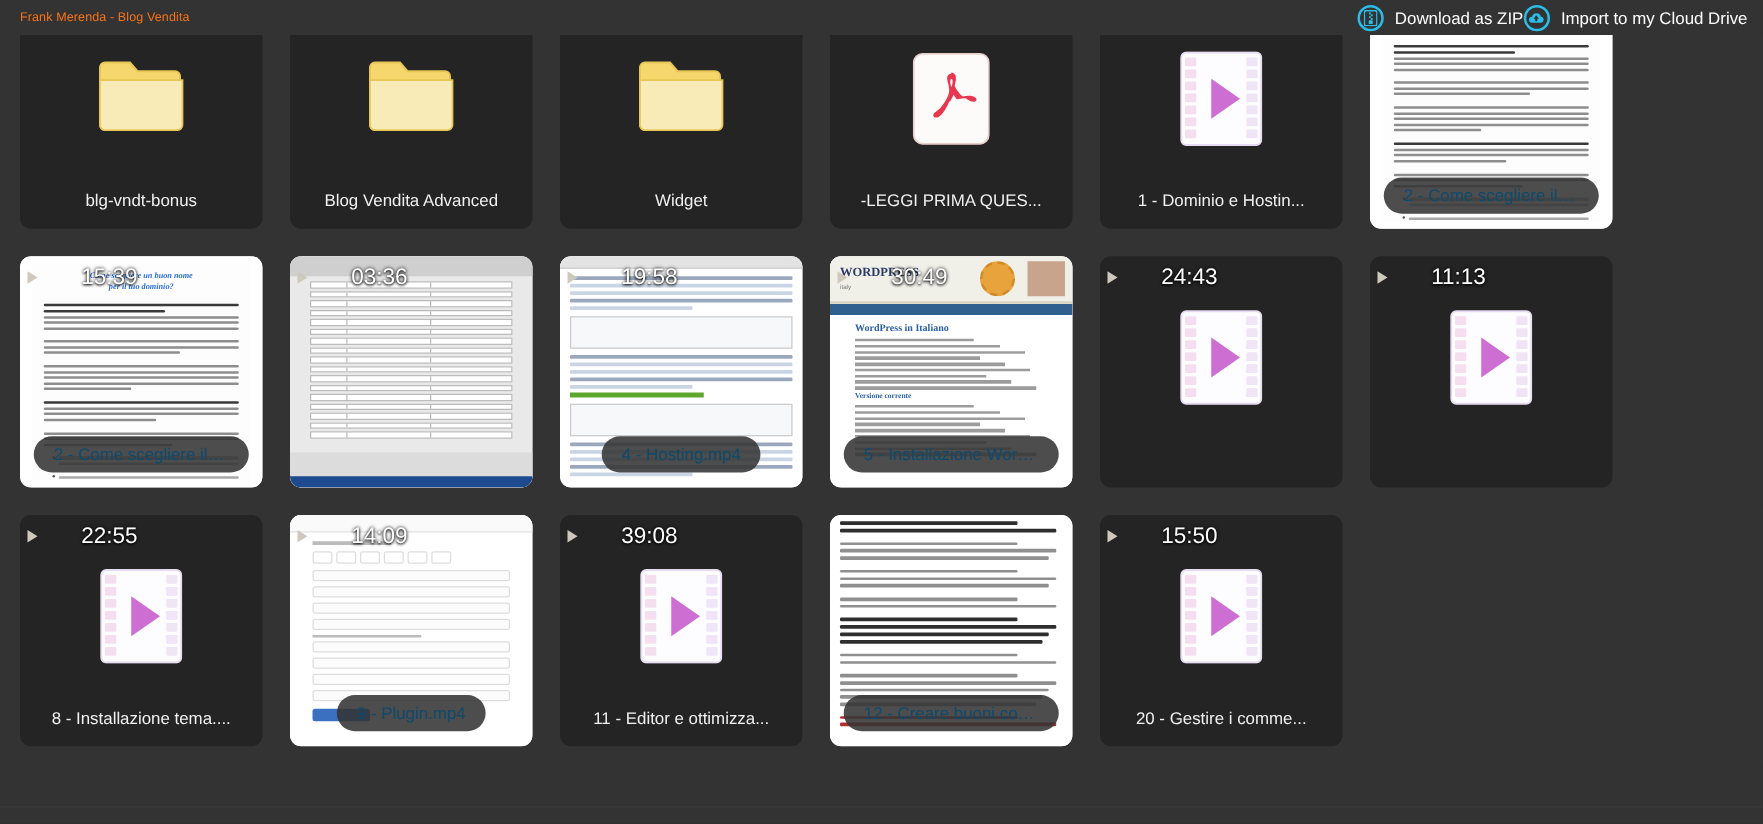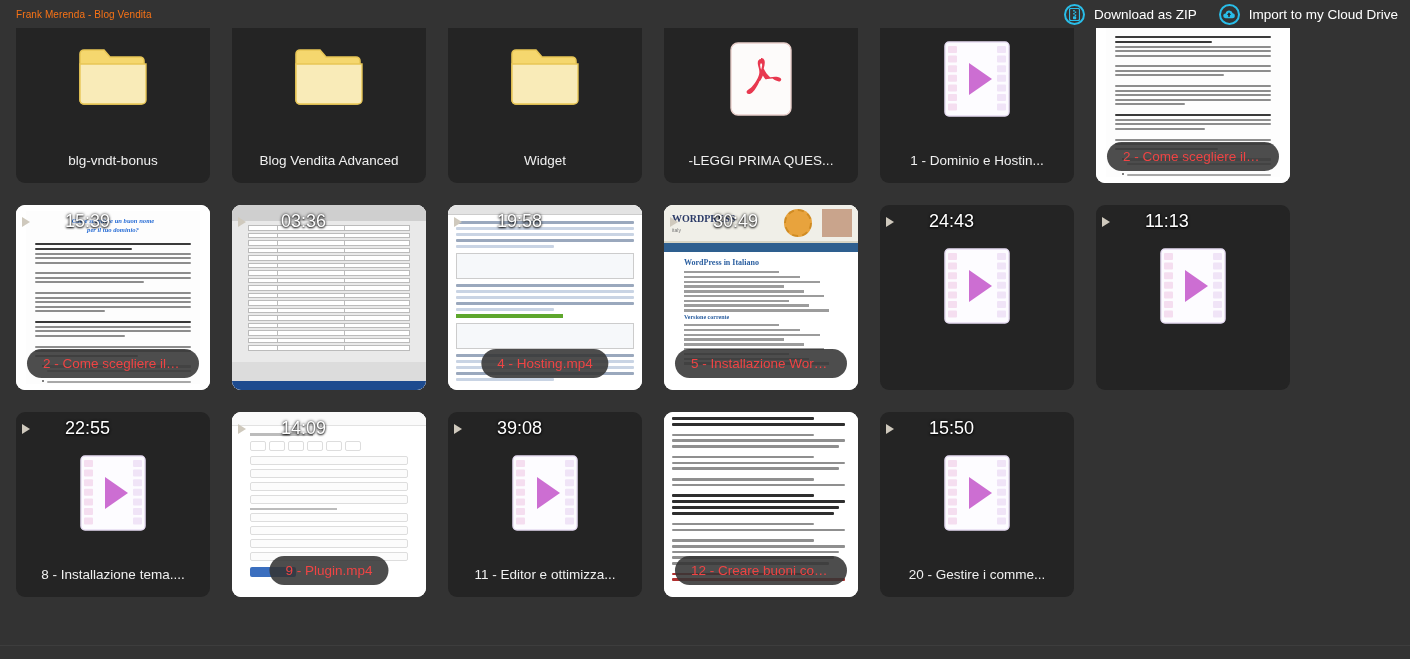--- a/index.html
+++ b/index.html
@@ -22,21 +22,20 @@
   .topbar-title {
     color: #f97316;
     font-size: 10px;
     letter-spacing: .1px;
     white-space: nowrap;
   }
   .topbar-actions {
     margin-left: auto;
     display: flex;
     align-items: center;
-    gap: 22px;
   }
   .topbar-action {
     display: flex;
     align-items: center;
     gap: 9px;
     cursor: pointer;
     user-select: none;
   }
   .topbar-action-label {
     color: #ffffff;
@@ -189,21 +188,21 @@
   .tx-gap { height: 5px; }
 
   
   .pill {
     position: absolute;
     left: 50%;
     transform: translateX(-50%);
     bottom: 12px;
     max-width: 172px;
     background: rgba(52,52,52,.88);
-    color: #ef4444;
+    color: #0c4a6e;
     font-size: 13.5px;
     padding: 7px 16px;
     border-radius: 17px;
     white-space: nowrap;
     overflow: hidden;
     text-overflow: ellipsis;
   }
 
   
   .badge {

